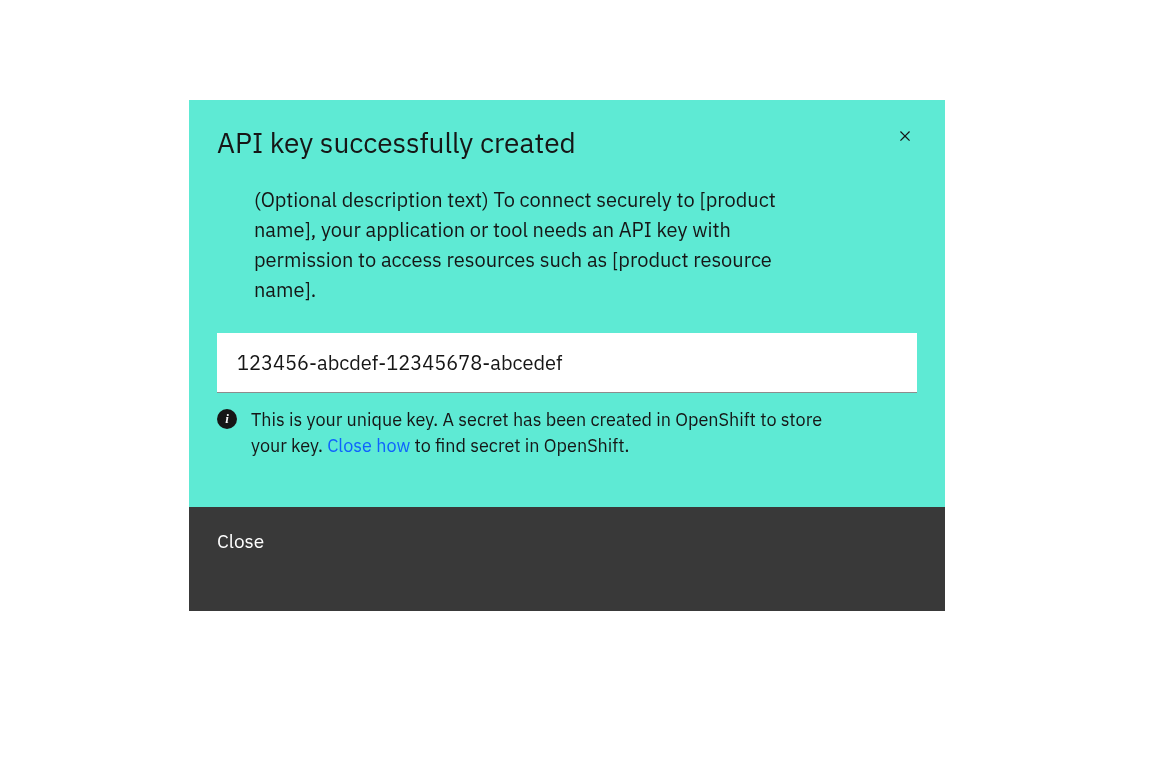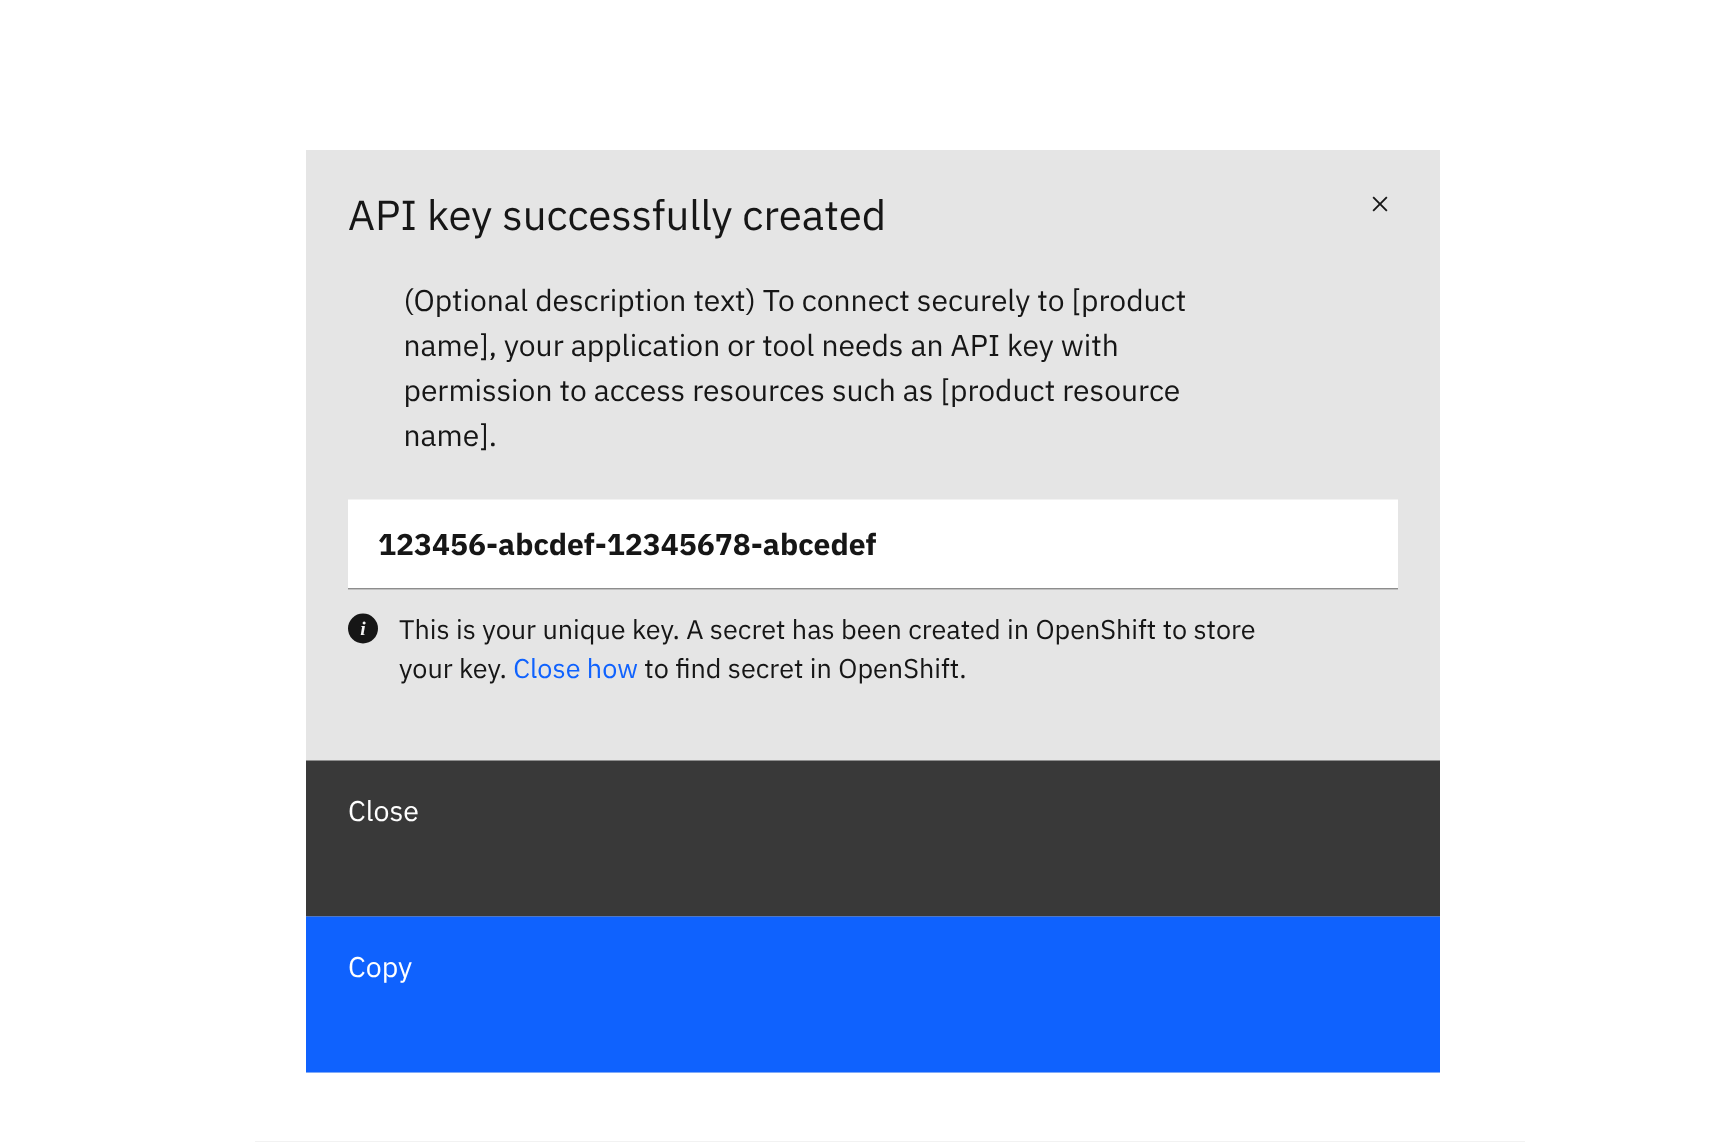--- a/index.html
+++ b/index.html
@@ -9,24 +9,24 @@
     }
     body {
       font-family: "IBM Plex Sans", -apple-system, BlinkMacSystemFont, "Segoe UI", Helvetica, Arial, sans-serif;
       background: #ffffff;
       width: 1152px;
       height: 761px;
       position: relative;
     }
     .modal {
       position: absolute;
-      left: 204px;
+      left: 189px;
       top: 100px;
       width: 756px;
-      background: #e5e5e5;
+      background: #5eead4;
     }
     .modal-body {
       padding: 24px 28px 48px 28px;
       position: relative;
     }
     .modal-title {
       font-size: 28px;
       font-weight: 400;
       color: #161616;
       margin-bottom: 24px;
@@ -72,21 +72,21 @@
     }
     .field-input {
       width: 100%;
       border: none;
       background: transparent;
       font-size: 20px;
       font-family: inherit;
       color: #161616;
       padding: 16px 20px;
       outline: none;
-      font-weight: 700;
+      font-weight: 400;
     }
     .info-row {
       display: flex;
       align-items: flex-start;
       gap: 14px;
     }
     .info-icon {
       flex-shrink: 0;
       width: 20px;
       height: 20px;
@@ -109,21 +109,20 @@
       font-weight: 400;
       max-width: 580px;
     }
     .info-link {
       color: #0f62fe;
       text-decoration: none;
       cursor: pointer;
     }
     .modal-footer {
       display: flex;
-      flex-direction: column;
     }
     .footer-btn {
       flex: 1;
       border: none;
       font-size: 19px;
       font-family: inherit;
       text-align: left;
       padding: 22px 28px 58px 28px;
       cursor: pointer;
       font-weight: 400;
@@ -154,15 +153,14 @@
     </div>
     <div class="info-row">
       <div class="info-icon">i</div>
       <div class="info-text">
         <span>This is your unique key. A secret has been created in OpenShift to store your key. </span><a class="info-link">Close how</a><span> to find secret in OpenShift.</span>
       </div>
     </div>
   </div>
   <div class="modal-footer">
     <button class="footer-btn btn-close">Close</button>
-    <button class="footer-btn btn-copy">Copy</button>
   </div>
 </div>
 
 </body></html>

